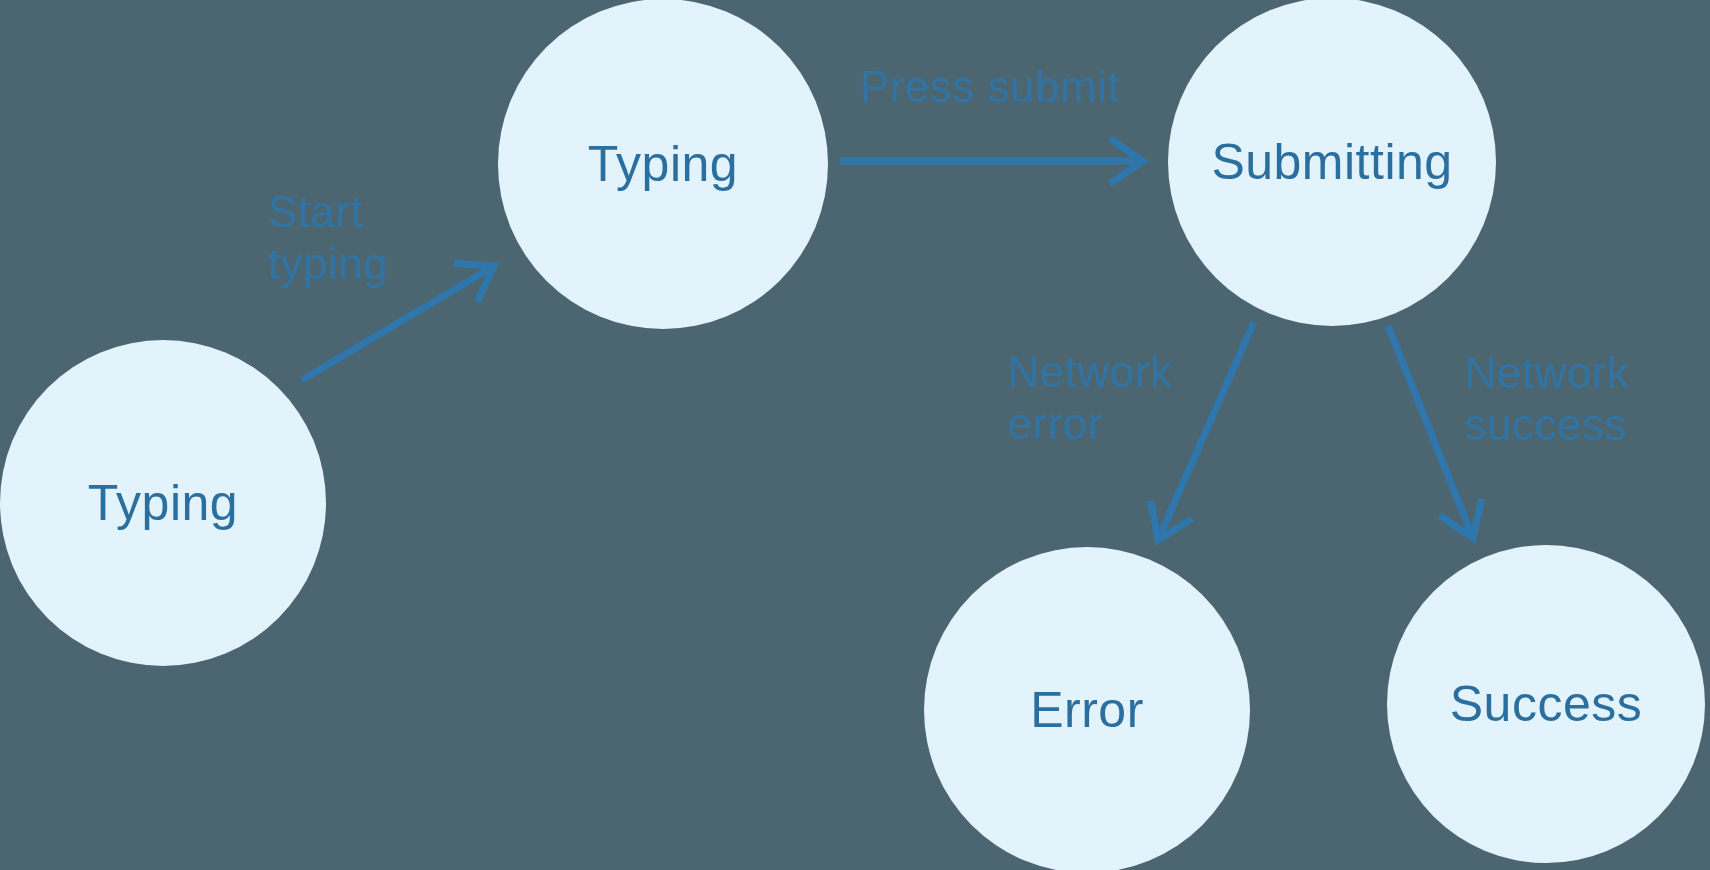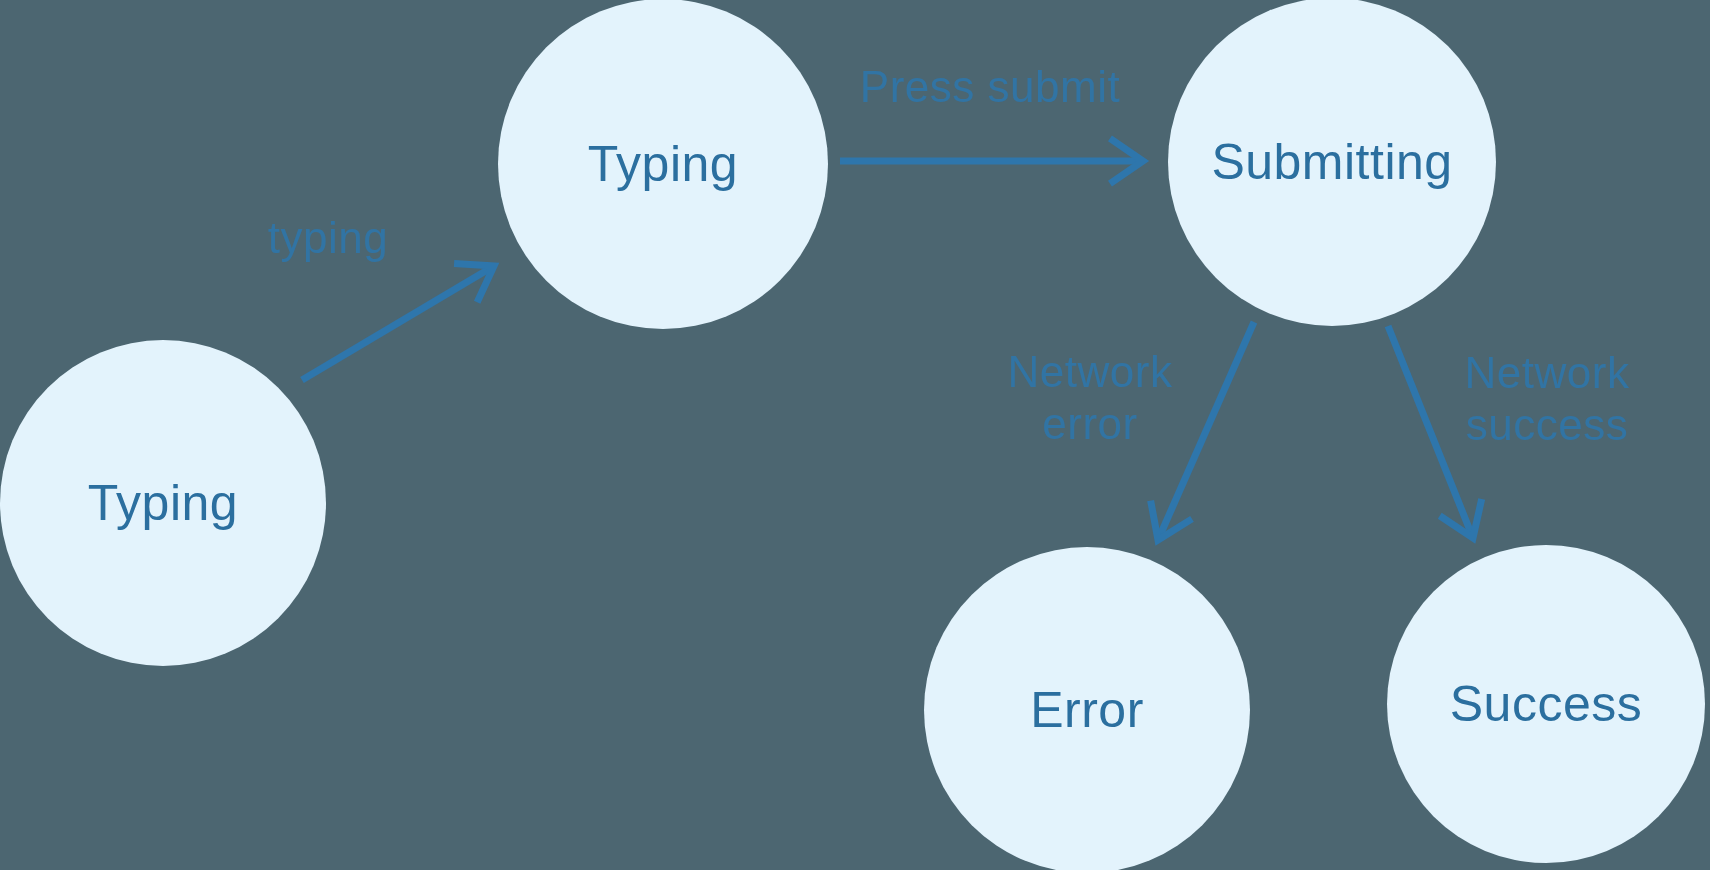--- a/index.html
+++ b/index.html
@@ -22,21 +22,21 @@
     background:var(--node-fill);
     display:flex;align-items:center;justify-content:center;
   }
   .state .state-label{
     color:var(--node-text);
     font-size:50px;font-weight:500;letter-spacing:0.5px;
     white-space:nowrap;
   }
   .tlabel{
     position:absolute;transform:translate(-50%,-50%);
-    text-align:center;color:var(--label-text);
+    text-align:left;color:var(--label-text);
     font-size:44px;font-weight:500;line-height:52px;
     letter-spacing:0.5px;white-space:nowrap;
   }
   .arrow-line,.arrowhead{
     stroke:var(--arrow);stroke-width:7;fill:none;
     stroke-linecap:butt;stroke-linejoin:miter;
   }
 </style>
 </head>
 <body>
@@ -72,20 +72,21 @@
       </div>
       <div class="state" style="left: 924px; top: 547px; width: 326px; height: 326px;">
         <span class="state-label">Error</span>
       </div>
       <div class="state" style="left: 1387px; top: 545px; width: 318px; height: 318px;">
         <span class="state-label">Success</span>
       </div>
     </div>
   <div id="labels-layer">
       <div class="tlabel" style="left: 328px; top: 238px;">
+        <div>Start</div>
         <div>typing</div>
       </div>
       <div class="tlabel" style="left: 990px; top: 87px;">
         <div>Press submit</div>
       </div>
       <div class="tlabel" style="left: 1090px; top: 398px;">
         <div>Network</div>
         <div>error</div>
       </div>
       <div class="tlabel" style="left: 1547px; top: 399px;">

